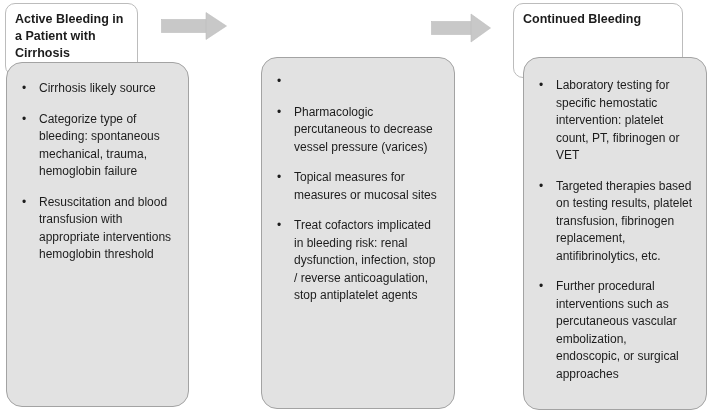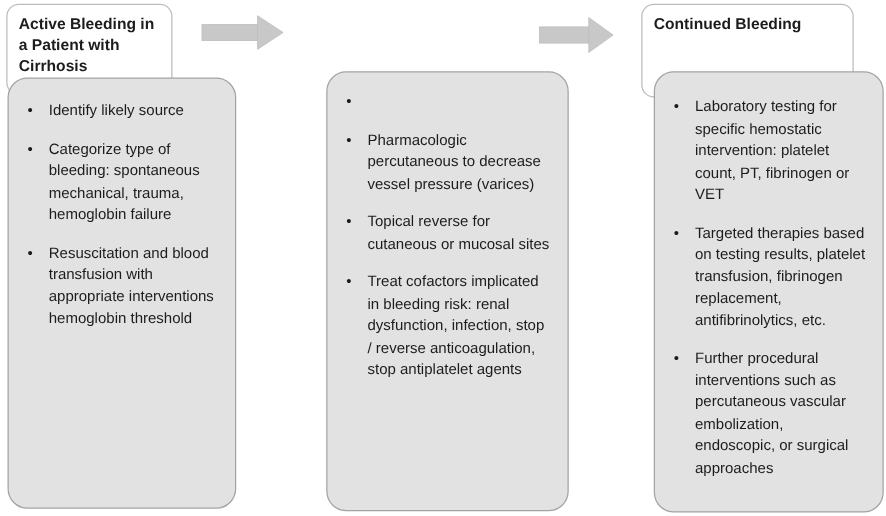--- a/index.html
+++ b/index.html
@@ -45,21 +45,21 @@
 
 <div class="stage">
 
   <div class="hdr c1">
     <span>Active Bleeding in a Patient with Cirrhosis</span>
   </div>
   <div class="bodybox body c1">
     <ul class="bullets">
       <li>
         <span class="dot">•</span>
-        <span class="btext">Identify likely source</span>
+        <span class="btext">Cirrhosis likely source</span>
       </li>
       <li>
         <span class="dot">•</span>
         <span class="btext">Categorize type of bleeding: spontaneous mechanical, trauma, hemoglobin failure</span>
       </li>
       <li>
         <span class="dot">•</span>
         <span class="btext">Resuscitation and blood transfusion with appropriate interventions hemoglobin threshold</span>
       </li>
     </ul>
@@ -76,21 +76,21 @@
     <ul class="bullets">
       <li>
         <span class="dot">•</span>
       </li>
       <li>
         <span class="dot">•</span>
         <span class="btext">Pharmacologic percutaneous to decrease vessel pressure (varices)</span>
       </li>
       <li>
         <span class="dot">•</span>
-        <span class="btext">Topical reverse for cutaneous or mucosal sites</span>
+        <span class="btext">Topical measures for measures or mucosal sites</span>
       </li>
       <li>
         <span class="dot">•</span>
         <span class="btext">Treat cofactors implicated in bleeding risk: renal dysfunction, infection, stop / reverse anticoagulation, stop antiplatelet agents</span>
       </li>
     </ul>
   </div>
 
   <div class="arrow a2">
     <svg width="60" height="30" viewBox="0 0 60 30">

